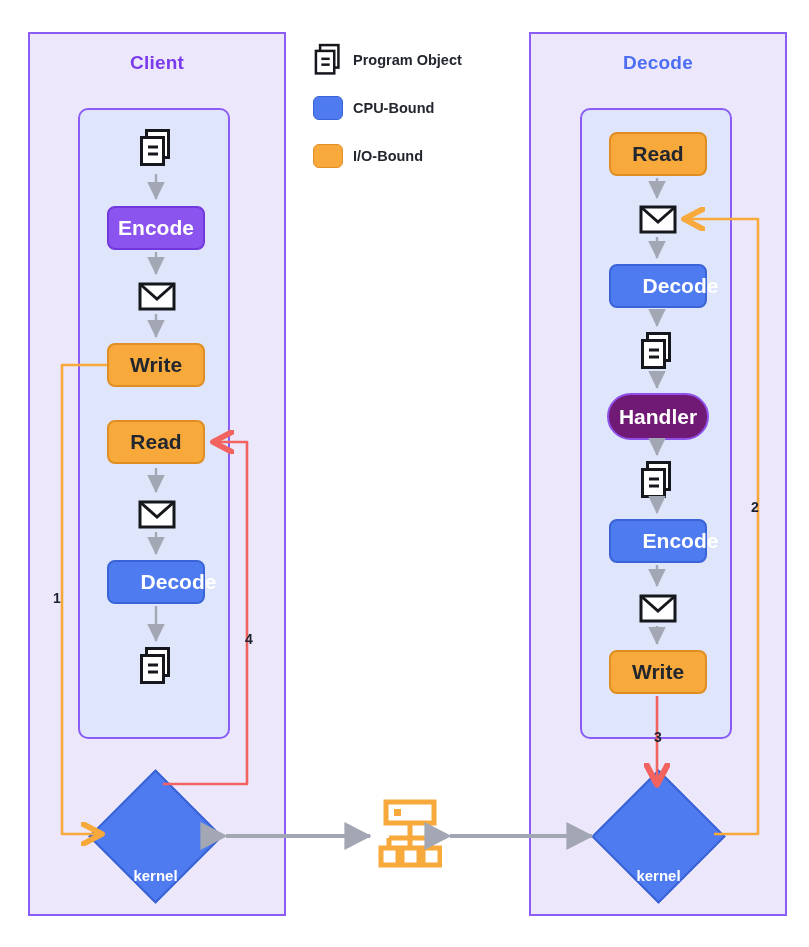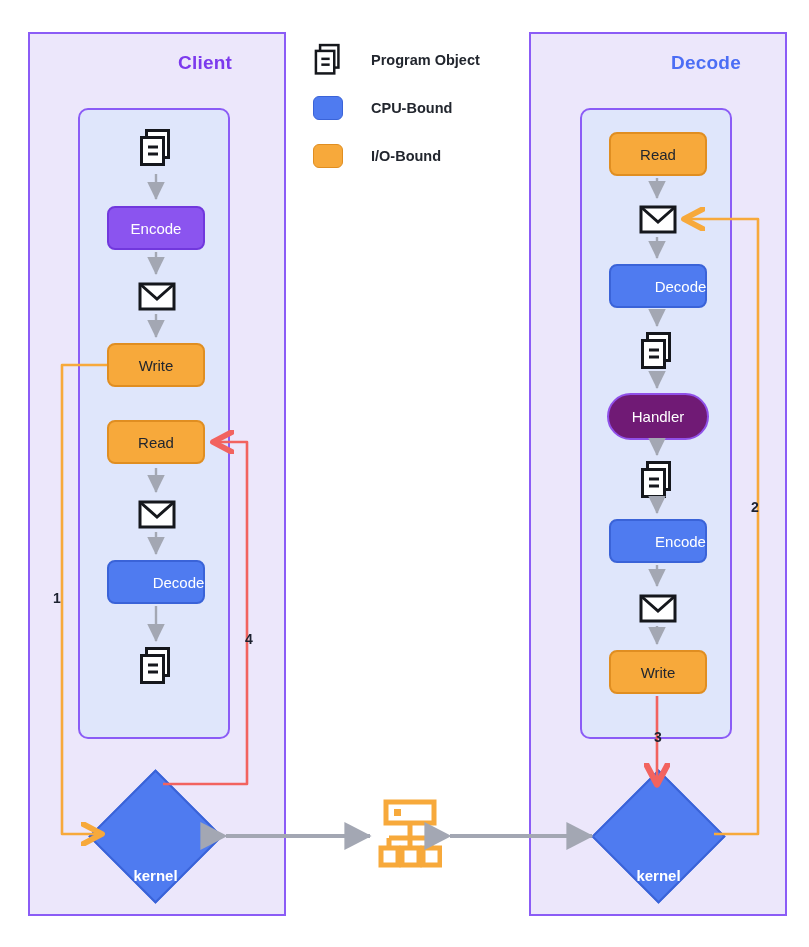--- a/index.html
+++ b/index.html
@@ -37,21 +37,20 @@
     box-sizing: border-box;
     z-index: 1;
   }
   .panel-title {
     position: absolute;
     width: 100%;
     text-align: center;
     font-size: 19px;
     font-weight: bold;
     letter-spacing: .2px;
-    margin-left: 48px;
   }
   .title-client { color: #7c3aed; }
   .title-server { color: #4c6ef5; }
 
   
   .innerbox {
     position: absolute;
     background: #dfe6fb;
     border: 2px solid #8b5cf6;
     border-radius: 10px;
@@ -60,22 +59,22 @@
   }
 
   
   .node {
     position: absolute;
     box-sizing: border-box;
     border-radius: 8px;
     display: flex;
     align-items: center;
     justify-content: center;
-    font-size: 15px;
-    font-weight: normal;
+    font-size: 21px;
+    font-weight: bold;
     z-index: 4;
   }
   .node.cpu {
     background: #4f7bf0;
     border: 2px solid #3a63d8;
     color: #ffffff;
     padding-left: 45px;
   }
   .node.io {
     background: #f7a93b;
@@ -141,21 +140,21 @@
     align-items: center;
     height: 48px;
   }
   .legend-icon {
     width: 40px;
     display: flex;
     align-items: center;
     justify-content: flex-start;
   }
   .legend-label {
-    margin-left: 18px;
+    margin-left: 0;
     font-size: 14.5px;
     font-weight: bold;
     color: #22262e;
     white-space: nowrap;
   }
   .swatch {
     width: 30px;
     height: 24px;
     border-radius: 6px;
     box-sizing: border-box;

